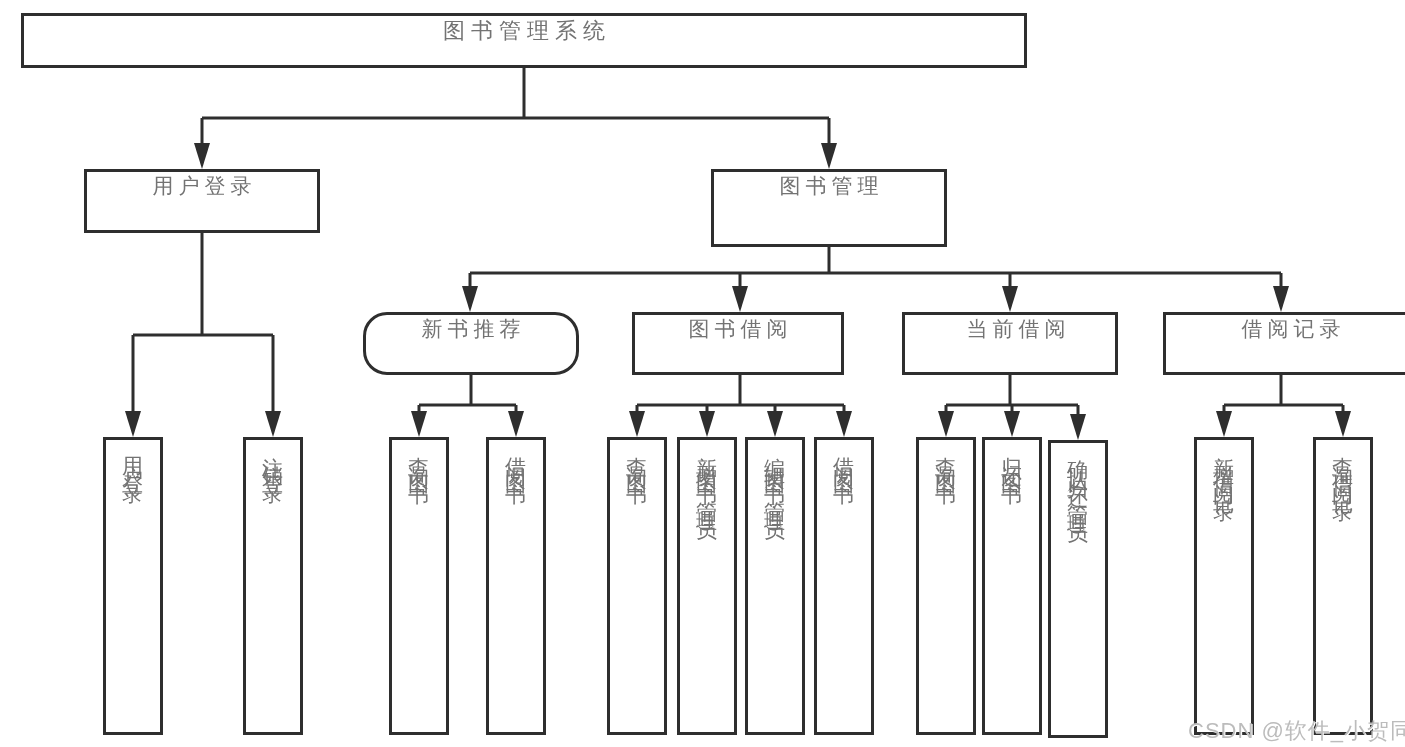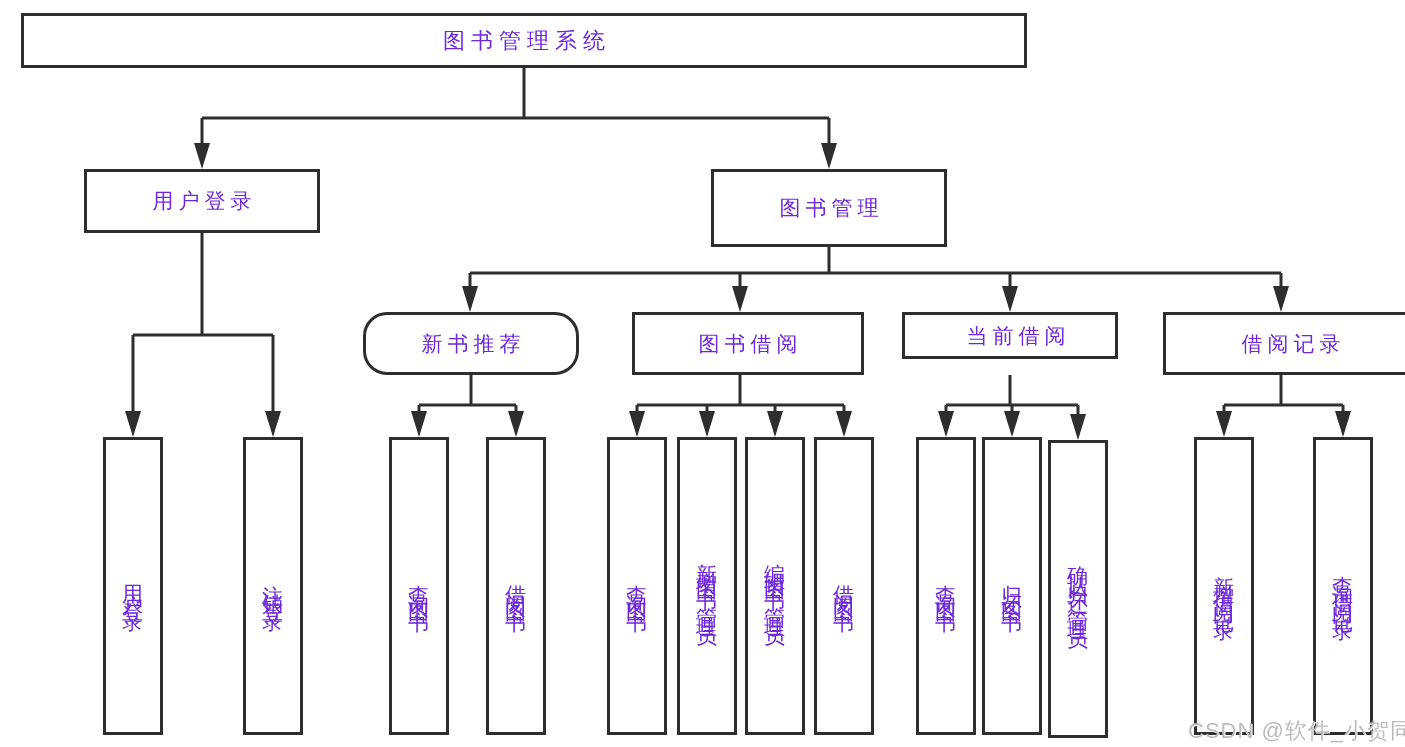--- a/index.html
+++ b/index.html
@@ -11,22 +11,22 @@
     overflow:hidden;
   }
   #connectors{position:absolute;left:0;top:0;z-index:1;}
   #connectors path{stroke:#2e2e2e;stroke-width:3;fill:none;}
   #connectors polygon{fill:#2e2e2e;stroke:none;}
   .node{
     position:absolute;
     box-sizing:border-box;
     background:#ffffff;
     border:3px solid #2e2e2e;
-    display:flex;align-items:center;justify-content:center;
-    color:#6d28d9;
+    display:flex;align-items:flex-start;justify-content:center;
+    color:#737373;
     z-index:2;
   }
   .node.h span{font-size:21px;letter-spacing:5px;text-indent:5px;white-space:nowrap;}
   .node.title span{font-size:22px;letter-spacing:6px;text-indent:6px;}
   .node.v span{
     writing-mode:vertical-lr;
     text-orientation:mixed;
     font-size:21px;
     letter-spacing:9px;
     line-height:1;
@@ -84,24 +84,24 @@
   <div class="node h" style="left:84px;top:169px;width:236px;height:64px;">
     <span>用户登录</span>
   </div>
   <div class="node h" style="left:711px;top:169px;width:236px;height:78px;">
     <span>图书管理</span>
   </div>
 
   <div class="node h" style="left:363px;top:312px;width:216px;height:63px;border-radius:24px;">
     <span>新书推荐</span>
   </div>
-  <div class="node h" style="left:632px;top:312px;width:232px;height:63px;">
+  <div class="node h" style="left:632px;top:312px;width:212px;height:63px;">
     <span>图书借阅</span>
   </div>
-  <div class="node h" style="left:902px;top:312px;width:216px;height:47px;padding-left:12px;">
+  <div class="node h" style="left:902px;top:312px;width:216px;height:63px;padding-left:12px;">
     <span>当前借阅</span>
   </div>
   <div class="node h" style="left:1163px;top:312px;width:256px;height:63px;">
     <span>借阅记录</span>
   </div>
 
   <div class="node v" style="left:103px;top:437px;width:60px;height:298px;">
     <span>用户登录</span>
   </div>
   <div class="node v" style="left:243px;top:437px;width:60px;height:298px;">

